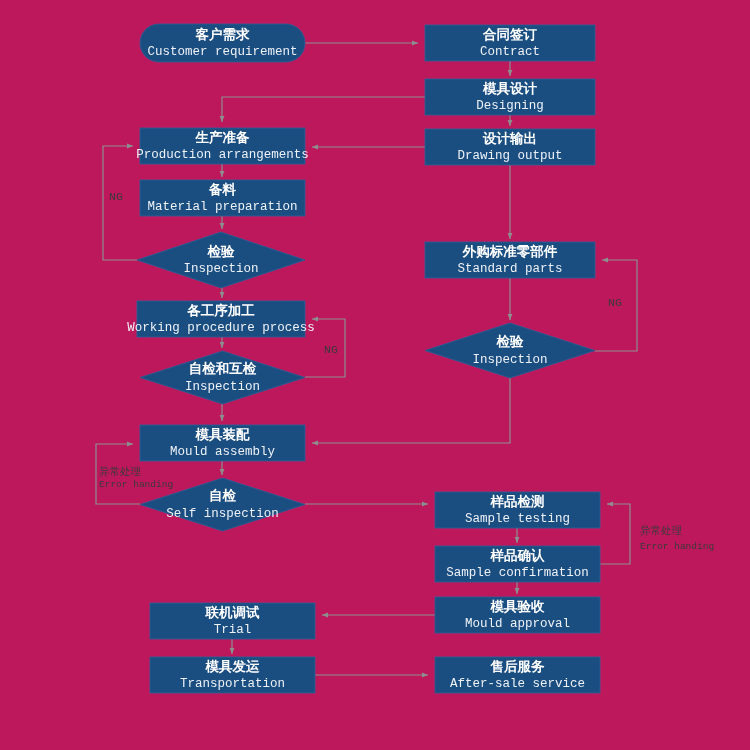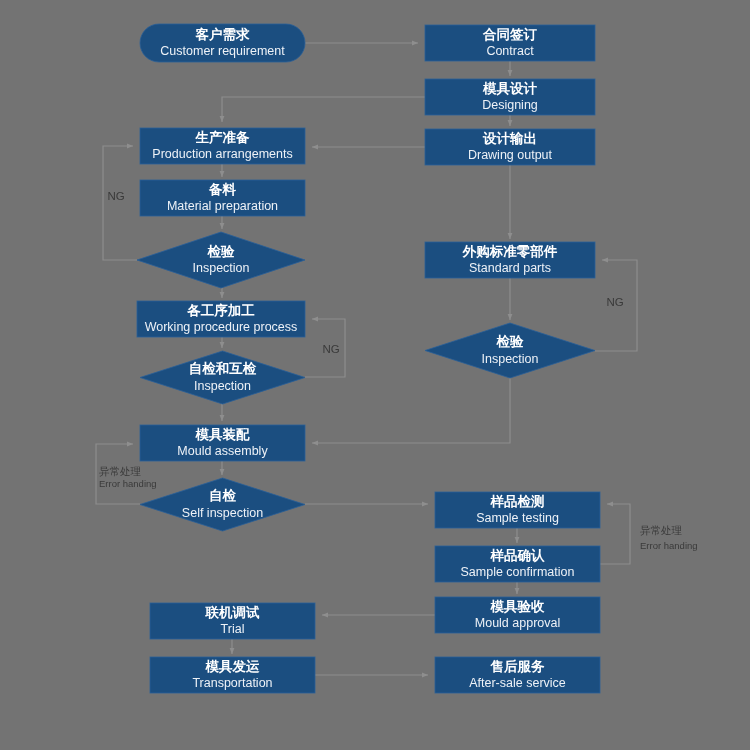--- a/index.html
+++ b/index.html
@@ -4,22 +4,22 @@
 <style>
   html, body {
     margin: 0;
     padding: 0;
     background: #ffffff;
   }
   #canvas {
     position: relative;
     width: 750px;
     height: 750px;
-    background: #737373;
-    font-family: Liberation Sans, sans-serif;
+    background: #be185d;
+    font-family: Liberation Mono, monospace;
     overflow: hidden;
   }
   svg#flow {
     position: absolute;
     top: 0;
     left: 0;
     width: 750px;
     height: 750px;
     display: block;
   }

